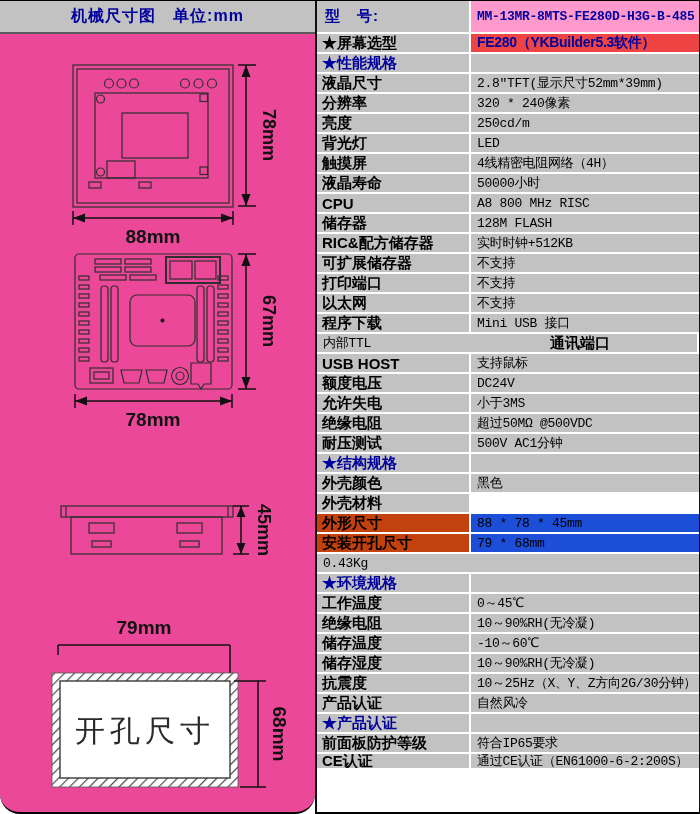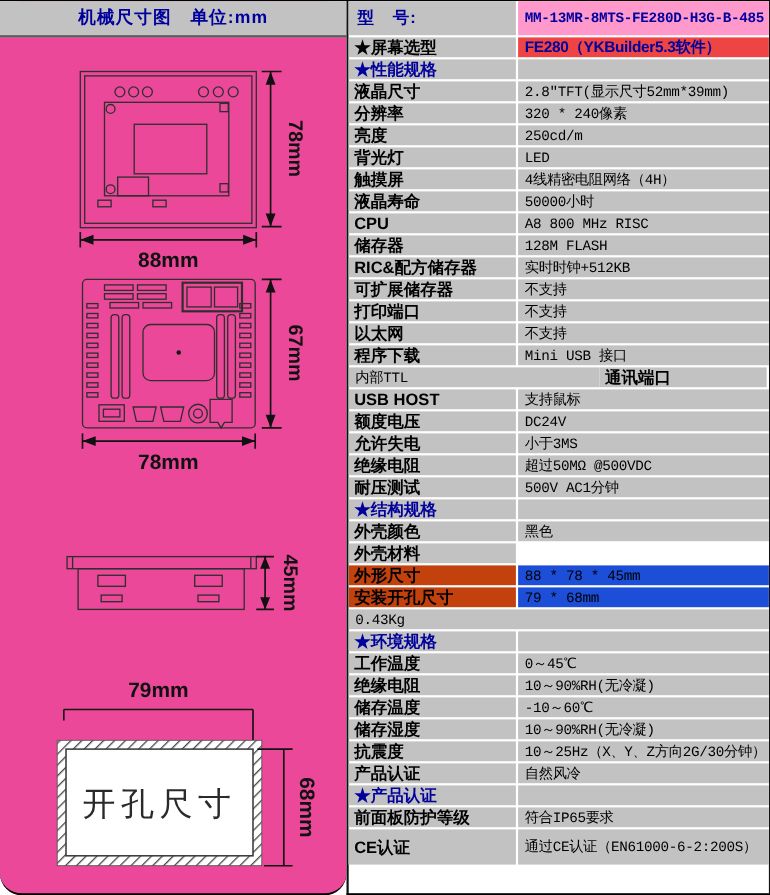--- a/index.html
+++ b/index.html
@@ -30,21 +30,21 @@
   .cutout-caption{font-family:"Liberation Sans",sans-serif;font-size:30px;fill:#2a2a2a;letter-spacing:5px;}
   
   .right-panel{
     position:absolute;left:315px;top:0;width:385px;height:813px;
     background:#fff;box-sizing:border-box;
     border-left:2px solid #111;border-right:1px solid #111;border-bottom:2px solid #000;
     display:flex;flex-direction:column;
   }
   .row{display:flex;height:20px;box-sizing:border-box;padding-bottom:2px;background:#fff;}
   .row.model{height:33px;}
-  .row:last-child{height:32px;padding-bottom:0;}
+  .row:last-child{height:14px;padding-bottom:0;}
   .cell{box-sizing:border-box;overflow:hidden;white-space:nowrap;display:flex;align-items:center;}
   .cell.label{width:152px;margin-right:2px;background:#c2c2c2;padding-left:5px;
     font-size:15px;font-weight:bold;color:#000;}
   .cell.value{flex:1;background:#c2c2c2;padding-left:6px;
     font-family:Liberation Mono, monospace;font-size:13px;letter-spacing:-0.3px;color:#000;}
   .row.section .cell.label{color:#00009c;}
   .row.model .cell.label{color:#00009c;font-size:15px;padding-left:8px;letter-spacing:1px;}
   .row.model .cell.value{background:#ff99cc;color:#0000a0;font-weight:600;}
   .row.screen .cell.value{background:#ef4444;color:#00009c;font-weight:bold;
     font-family:"Liberation Sans",sans-serif;font-size:14px;}

